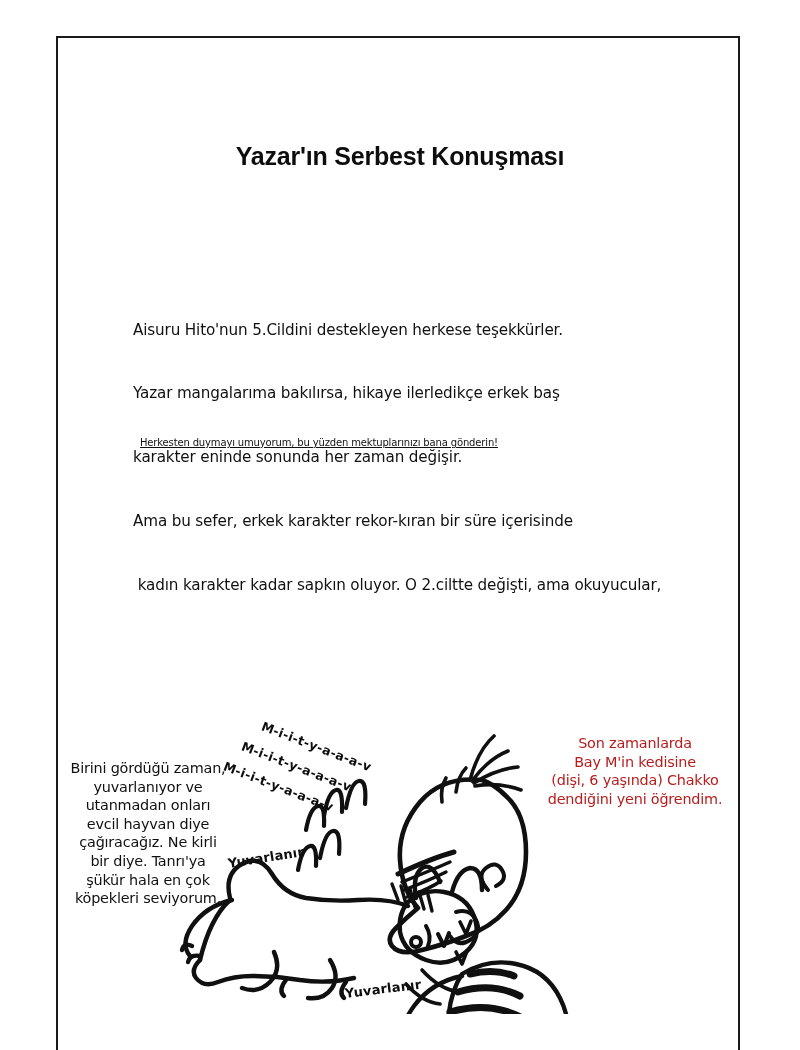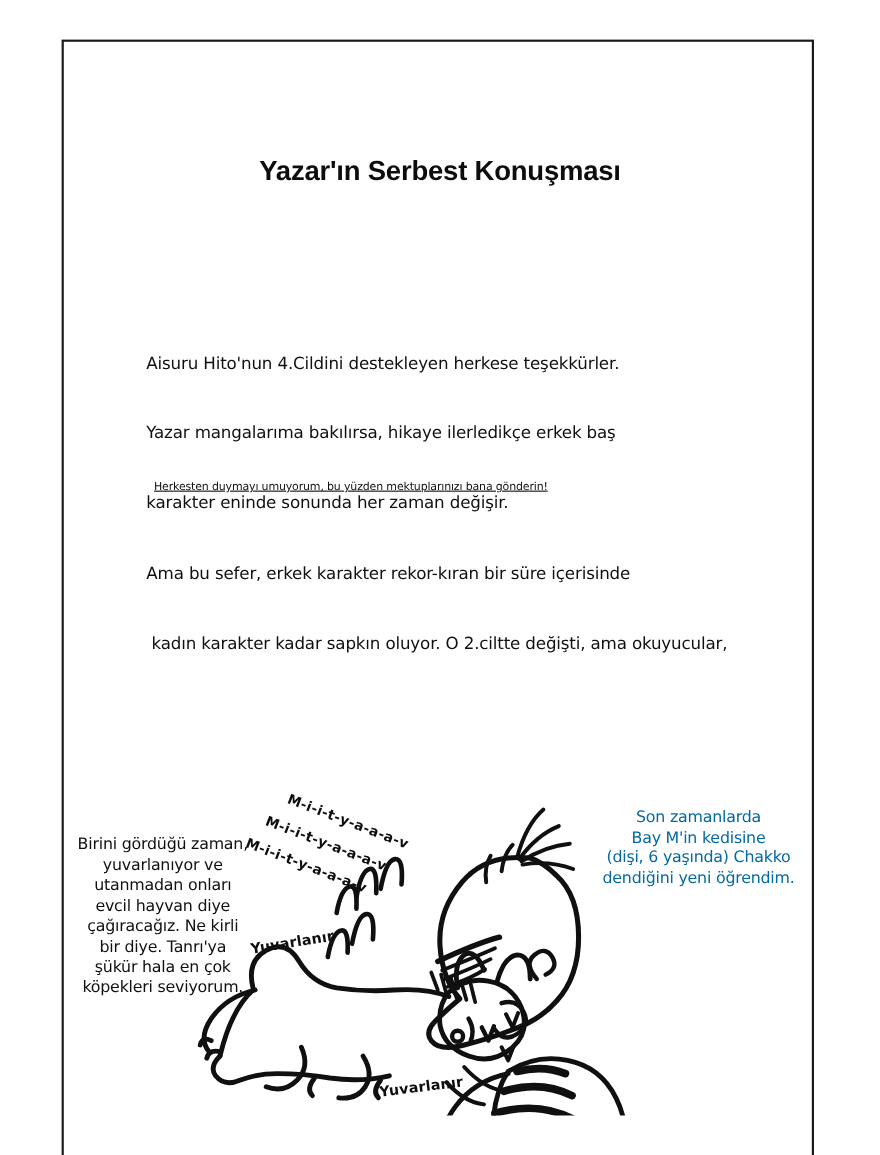--- a/index.html
+++ b/index.html
@@ -95,21 +95,21 @@
   #right-caption {
     position: absolute;
     left: 530px;
     top: 710px;
     width: 210px;
     text-align: center;
     font-size: 14.4px;
     line-height: 18.6px;
     letter-spacing: -0.2px;
     font-family: "DejaVu Sans", sans-serif;
-    color: #0369a1;
+    color: #b91c1c;
   }
   #right-caption .line { display: block; }
 
   
   #sfx-group {
     position: absolute;
     left: 228px;
     top: 688px;
     width: 150px;
     height: 105px;
@@ -154,21 +154,21 @@
 </head>
 <body>
 
 <div id="page">
 
   <div id="page-border"></div>
 
   <div id="title">Yazar'ın Serbest Konuşması</div>
 
   <div id="intro-para" class="handtext">
-    <span class="line">Aisuru Hito'nun 4.Cildini destekleyen herkese teşekkürler.</span>
+    <span class="line">Aisuru Hito'nun 5.Cildini destekleyen herkese teşekkürler.</span>
     <span class="line">Yazar mangalarıma bakılırsa, hikaye ilerledikçe erkek baş</span>
     <span class="line">karakter eninde sonunda her zaman değişir.</span>
     <span class="line">Ama bu sefer, erkek karakter rekor-kıran bir süre içerisinde</span>
     <span class="line"> kadın karakter kadar sapkın oluyor. O 2.ciltte değişti, ama okuyucular,</span>
   </div>
 
   <div id="letters-para" class="handtext">Herkesten duymayı umuyorum, bu yüzden mektuplarınızı bana gönderin!</div>
 
   <div id="left-caption">
     <span class="line">Birini gördüğü zaman,</span>

